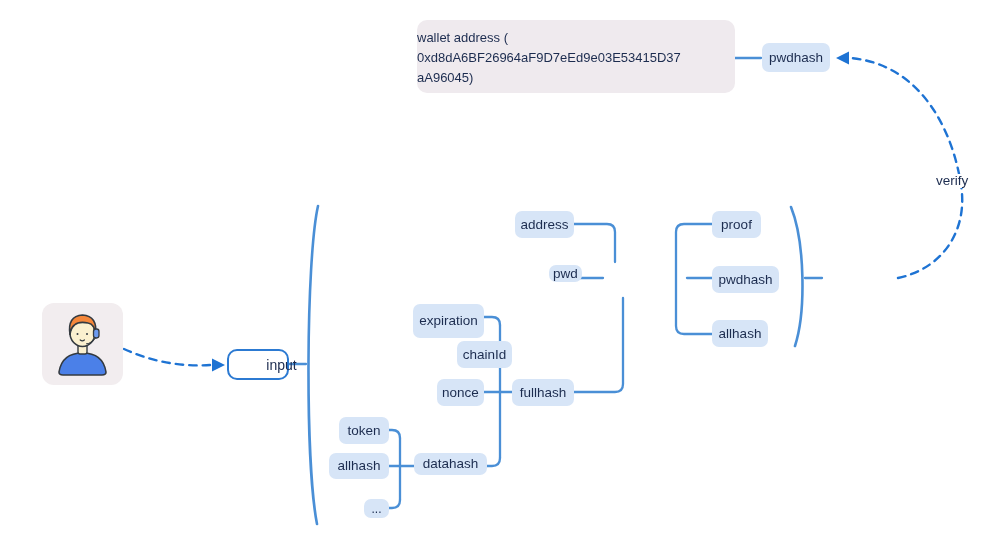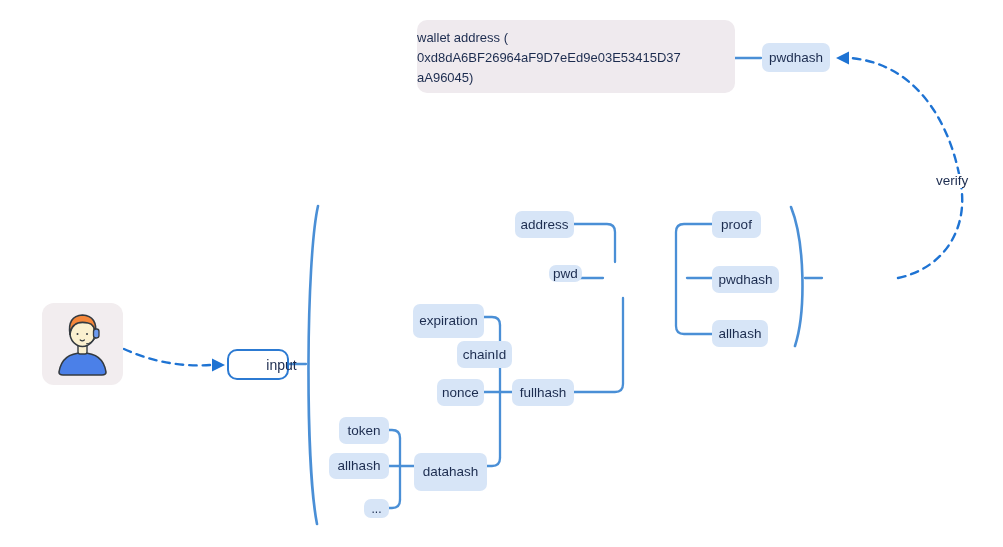--- a/index.html
+++ b/index.html
@@ -98,19 +98,19 @@
 
 
   <div class="node" style="left:413px;top:304px;width:71px;height:34px;">expiration</div>
   <div class="node" style="left:429px;top:341px;width:55px;height:27px;margin-left:28px;">chainId</div>
   <div class="node" style="left:437px;top:379px;width:47px;height:27px;">nonce</div>
   <div class="node" style="left:512px;top:379px;width:62px;height:27px;">fullhash</div>
 
   <div class="node" style="left:339px;top:417px;width:50px;height:27px;">token</div>
   <div class="node" style="left:329px;top:453px;width:60px;height:26px;">allhash</div>
   <div class="node" style="left:364px;top:499px;width:25px;height:19px;font-size:12px;">...</div>
-  <div class="node" style="left:414px;top:453px;width:73px;height:38px;">datahash</div>
+  <div class="node" style="left:414px;top:453px;width:73px;height:22px;">datahash</div>
 
   <div class="node" style="left:712px;top:211px;width:49px;height:27px;">proof</div>
   <div class="node" style="left:712px;top:266px;width:67px;height:27px;">pwdhash</div>
   <div class="node" style="left:712px;top:320px;width:56px;height:27px;">allhash</div>
 
 </div>
 
 </body></html>

